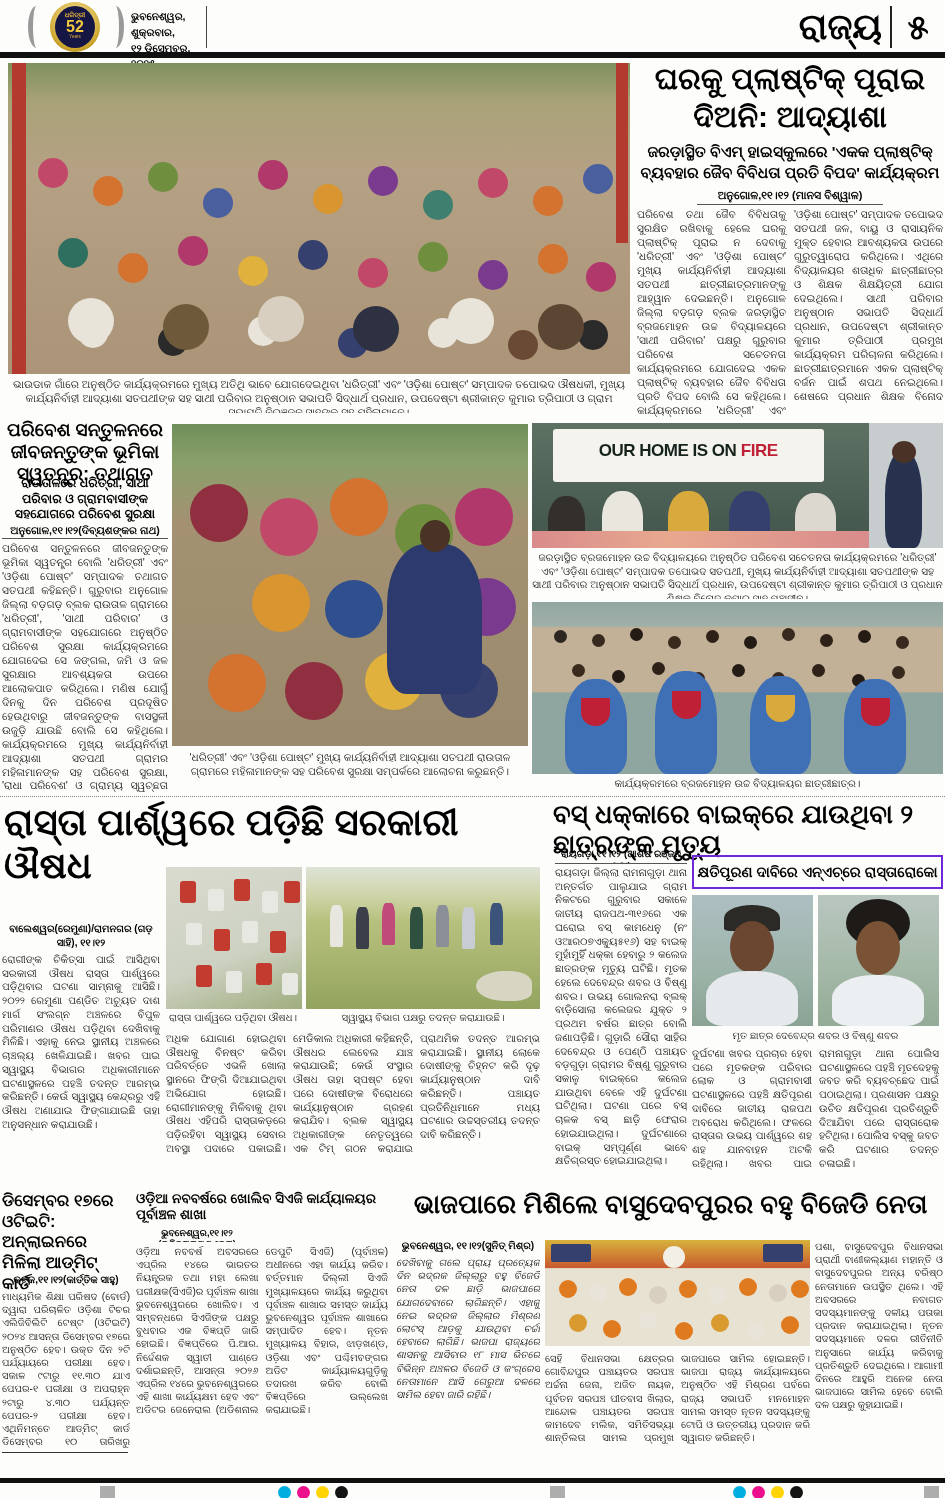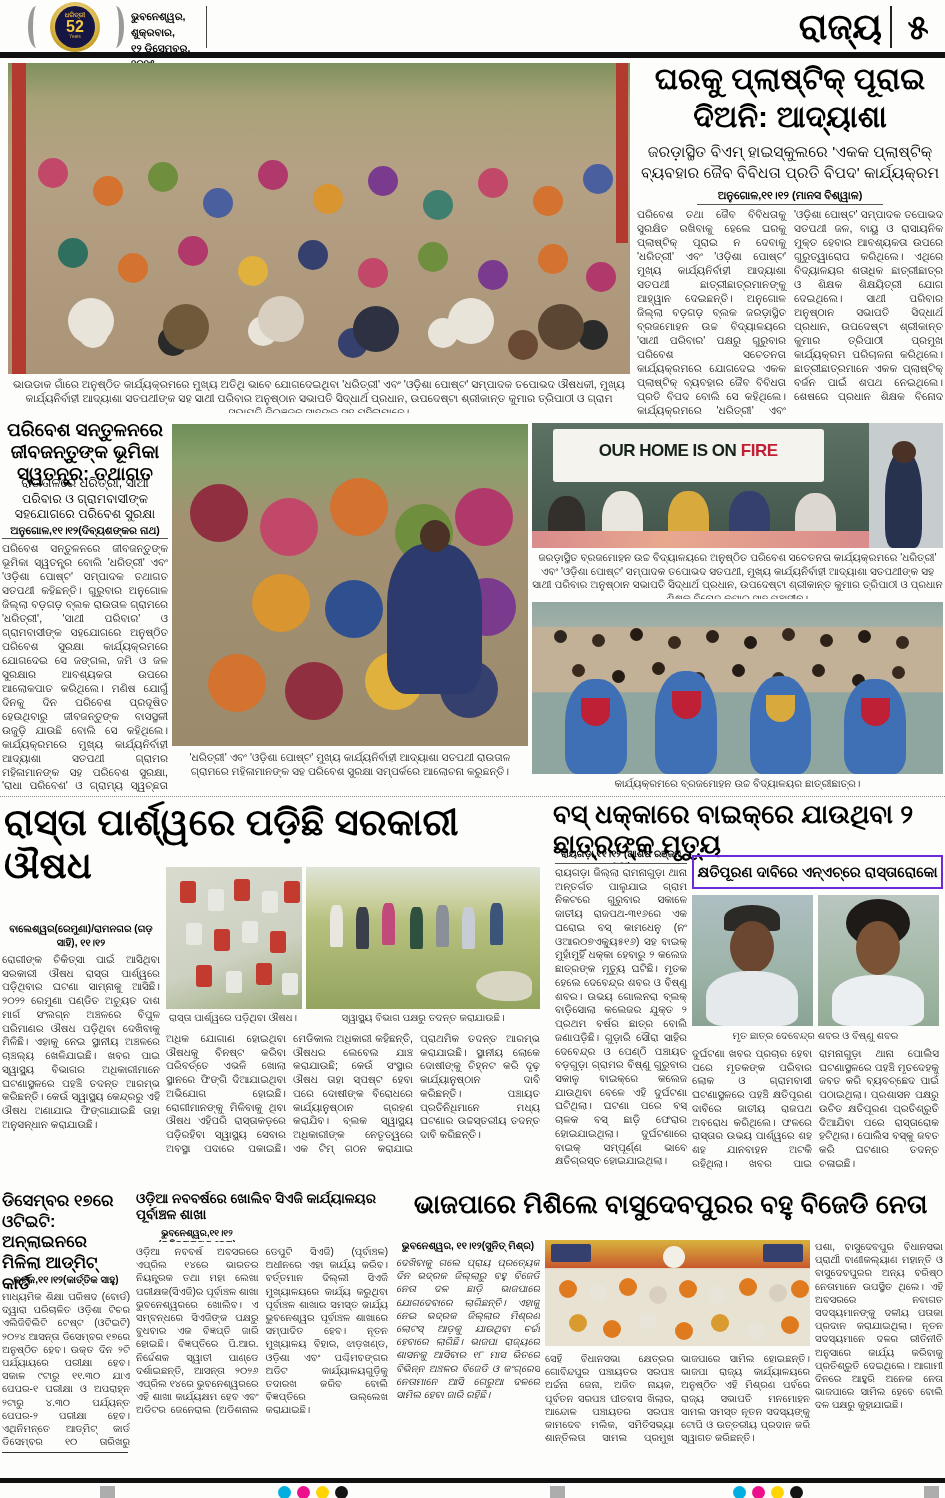--- a/index.html
+++ b/index.html
@@ -5,21 +5,21 @@
   html,body{margin:0;padding:0;background:#e9e9e6;}
   .page{position:relative;width:945px;height:1498px;background:#fdfdfb;margin:0 auto;
         font-family:"Liberation Sans",sans-serif;color:#111;overflow:hidden;padding-left:30px;}
   .abs{position:absolute;}
   .photo{position:absolute;overflow:hidden;background:#c8c2b4;}
   .hl{font-weight:bold;color:#000;}
   .center{text-align:center;}
   .body-txt{font-size:10.6px;line-height:1.32;text-align:justify;color:#161616;overflow:hidden;}
   .cap{font-size:10.6px;line-height:1.3;font-weight:bold;color:#1c1c1c;text-align:center;overflow:hidden;}
   .dateline{font-size:10.5px;font-weight:bold;color:#000;text-align:center;overflow:hidden;}
-  .subhead{font-weight:normal;color:#000;text-align:center;overflow:hidden;}
+  .subhead{font-weight:bold;color:#000;text-align:center;overflow:hidden;}
   .rule{background:#101010;}
   .blob{position:absolute;border-radius:50%;}
   .prsn{position:absolute;border-radius:45% 45% 20% 20%;}
   .phead{position:absolute;border-radius:50%;background:#4a3326;}
   .regsq{position:absolute;width:15px;height:14px;background:#adadad;}
   .regdot{position:absolute;width:13px;height:13px;border-radius:50%;}
 </style>
 </head>
 <body>
 

